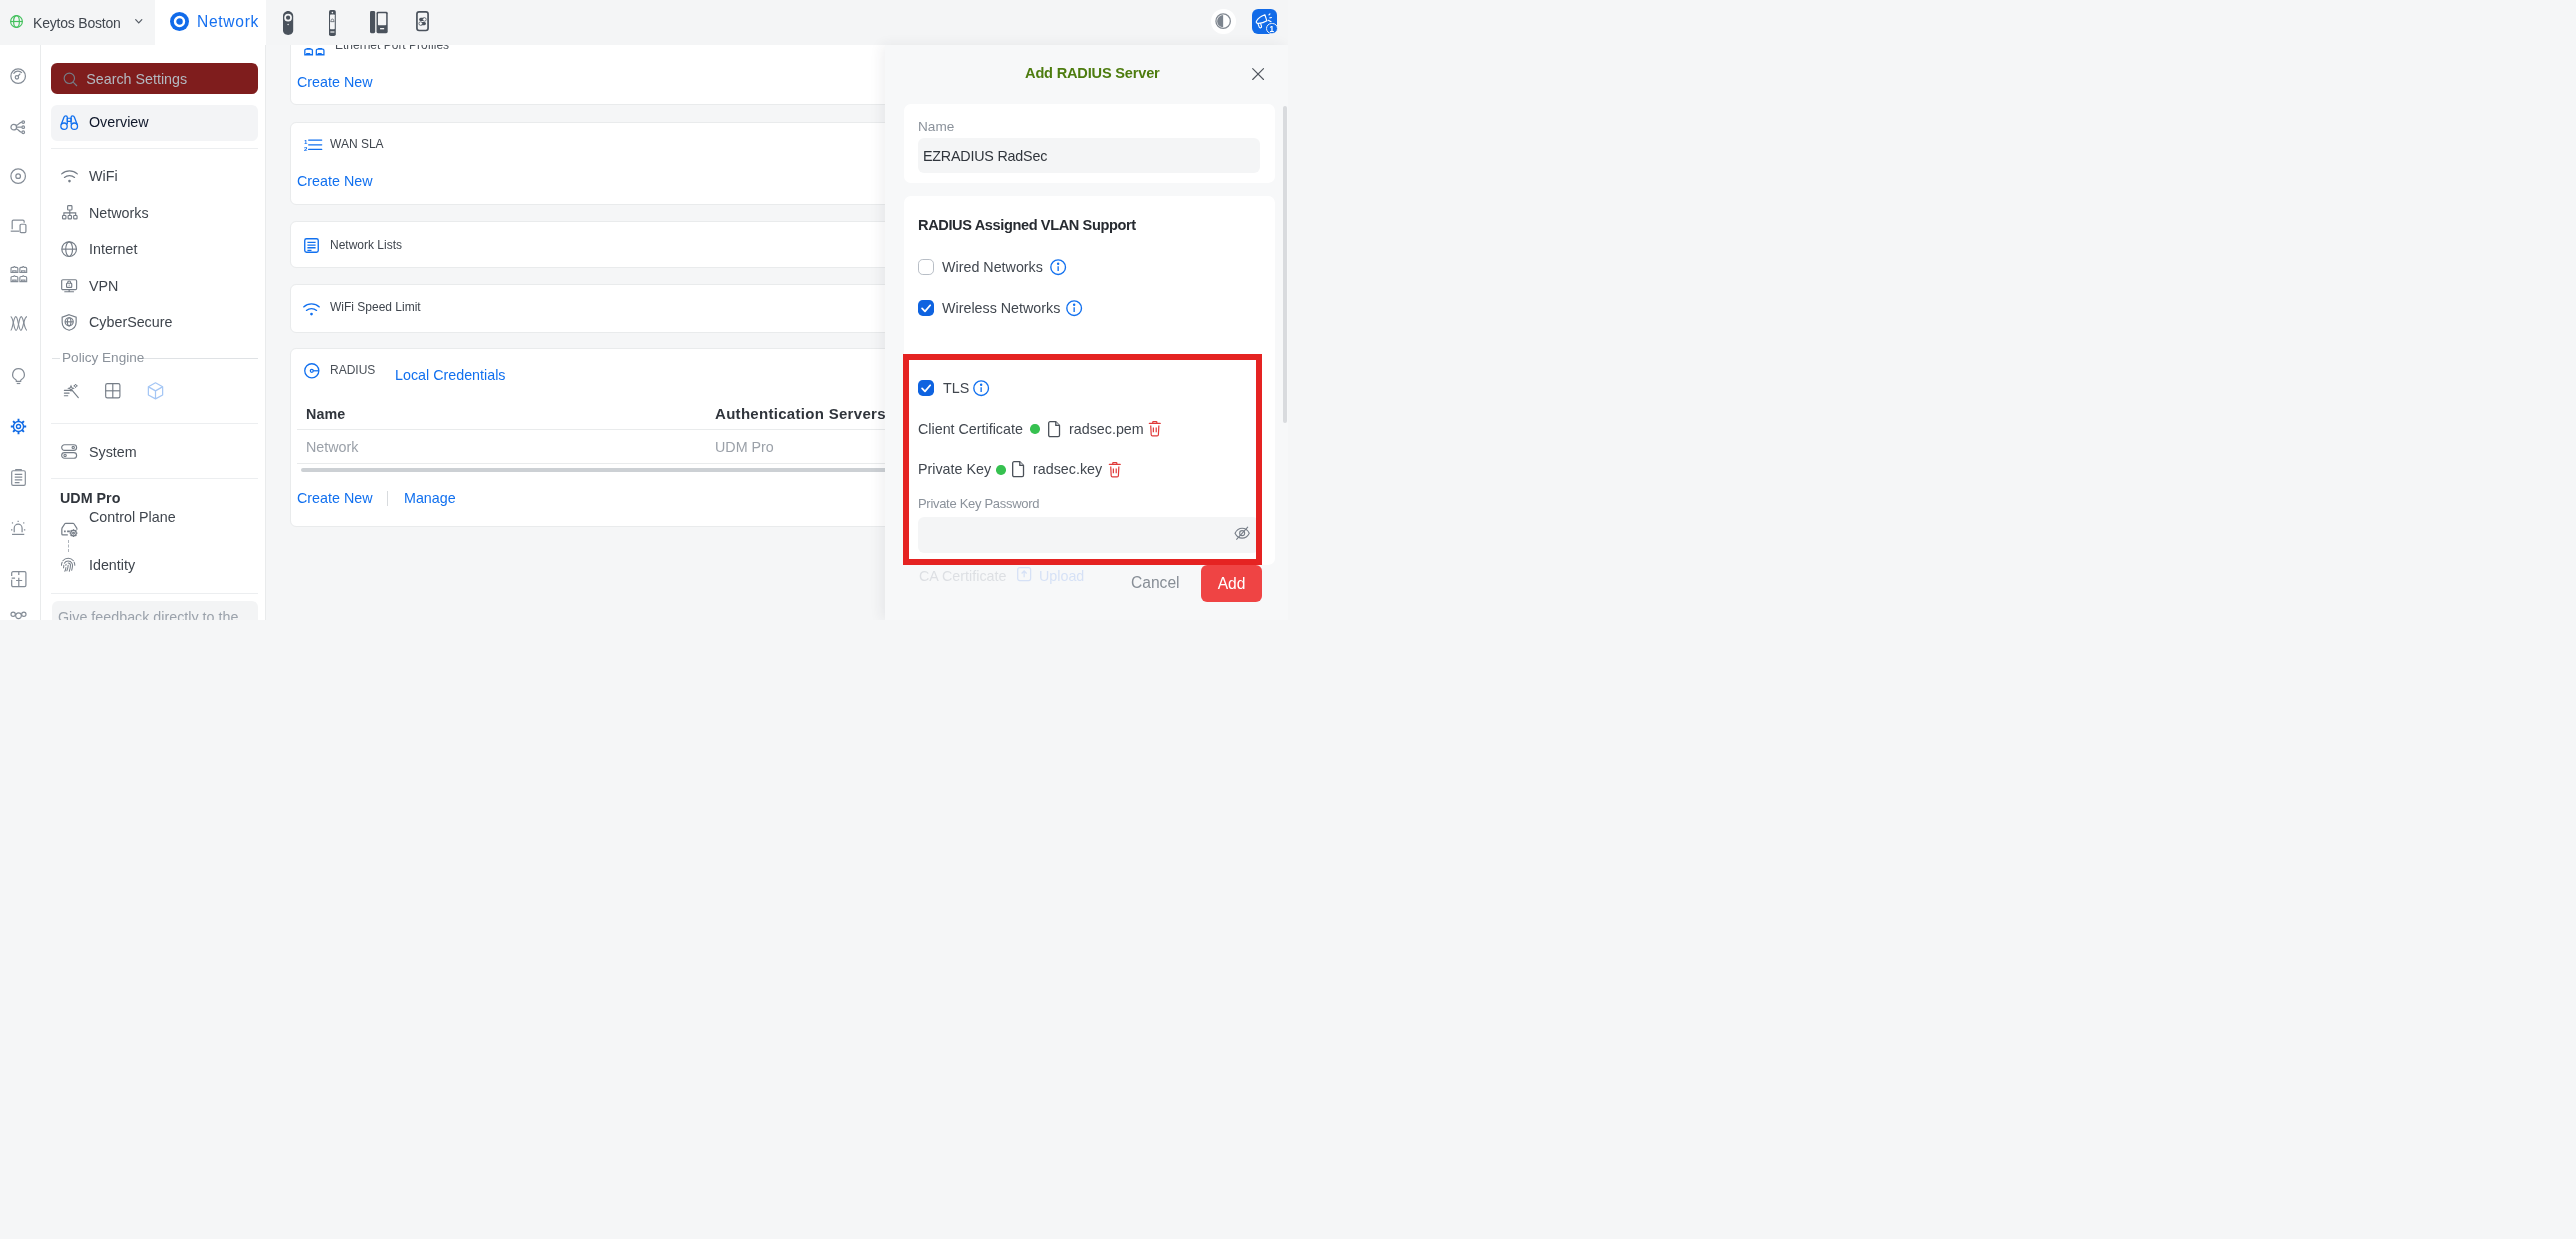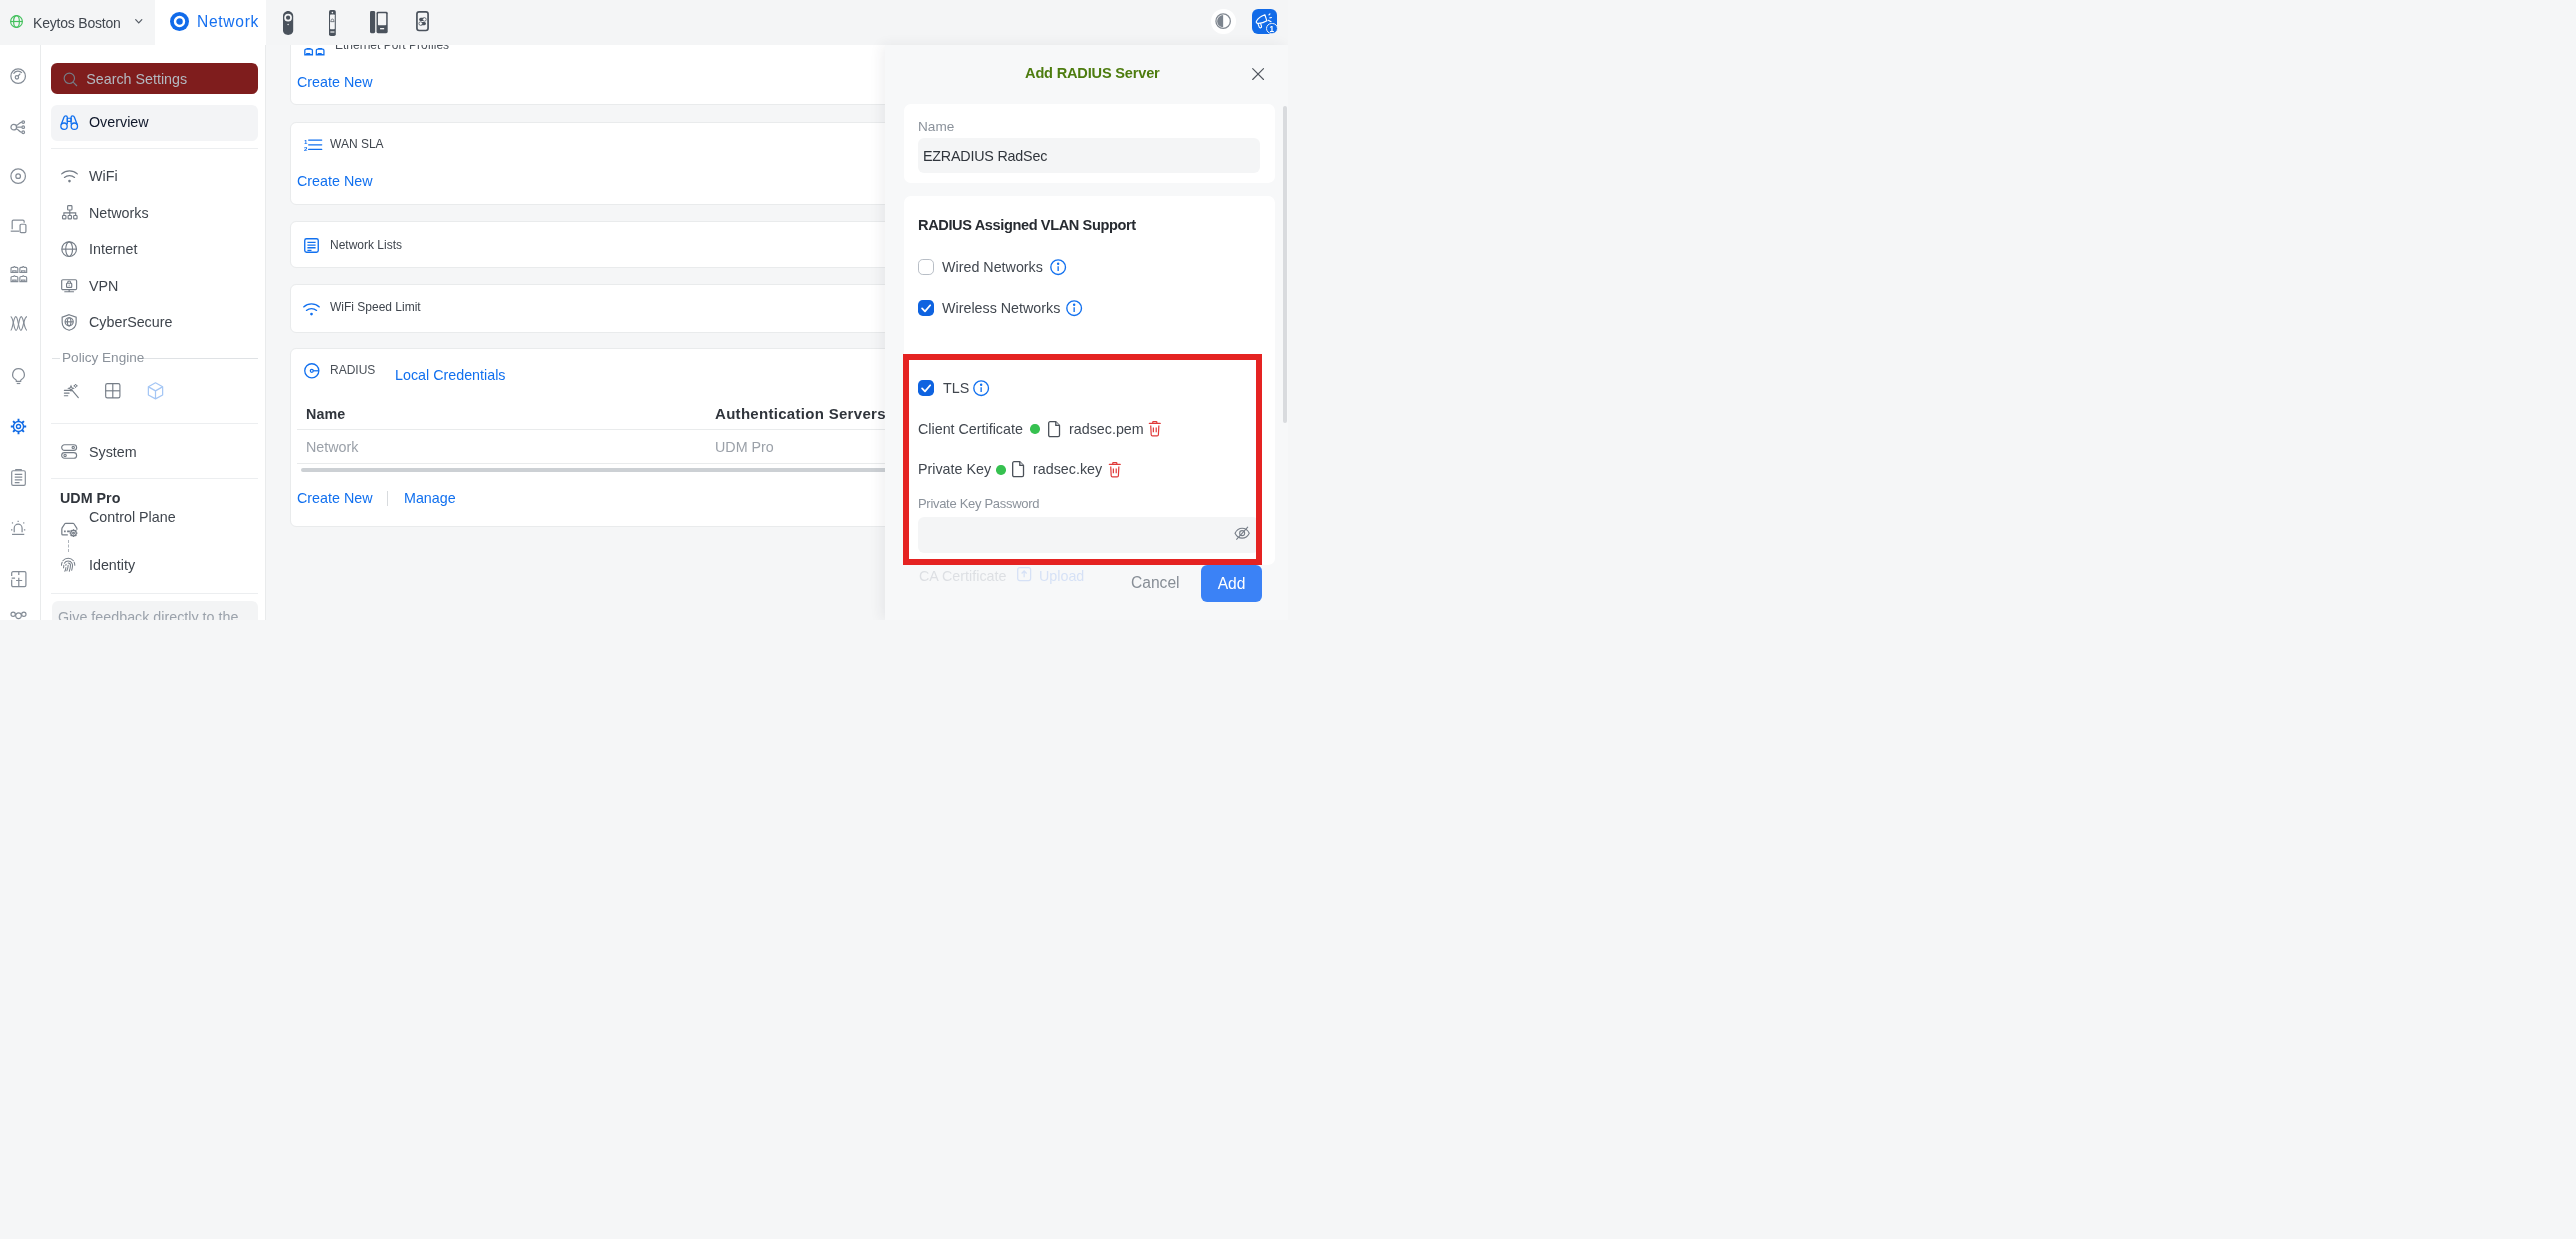--- a/index.html
+++ b/index.html
@@ -38,21 +38,21 @@
   .pcard { position:absolute; left:19px; width:371px; background:#fff; border-radius:6.8px; }
   .plabel { font-size:13.6px; color:#8b929b; }
   .pinput { position:absolute; background:#f4f5f6; border-radius:6.1px; }
   .cbx { position:absolute; width:16.3px; height:16.3px; border-radius:4.8px; }
   .cbx.on { background:#0f63e0; }
   .cbx.off { background:#fff; border:1.4px solid #b8bec6; }
   .rowtxt { position:absolute; font-size:14.3px; color:#41474f; }
 
   #redrect { position:absolute; left:903px; top:354px; width:359px; height:211px; border:6.1px solid #e52322; z-index:30; }
 
-  #addbtn { position:absolute; left:1201px; top:565px; width:61px; height:37px; background:#3b82f6; border-radius:6.1px; color:#fff; font-size:15.6px; text-align:center; line-height:37px; z-index:31; }
+  #addbtn { position:absolute; left:1201px; top:565px; width:61px; height:37px; background:#ef4444; border-radius:6.1px; color:#fff; font-size:15.6px; text-align:center; line-height:37px; z-index:31; }
   #cancel { position:absolute; left:1131px; top:574px; font-size:15.6px; color:#878e96; z-index:31; }
 </style>
 </head>
 <body>
 
 <div id="content">
 
   <div class="card" style="top:-22px;height:82px"></div>
   <svg class="abs" style="left:38px;top:-3.4px" width="21" height="13.6" viewBox="0 0 31 20" fill="none" stroke="#1170ef" stroke-width="1.9">
     <g transform="translate(0,9)">

